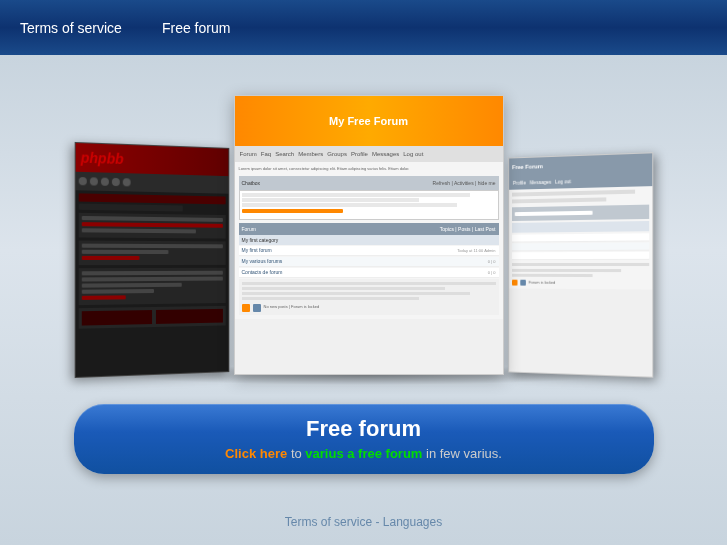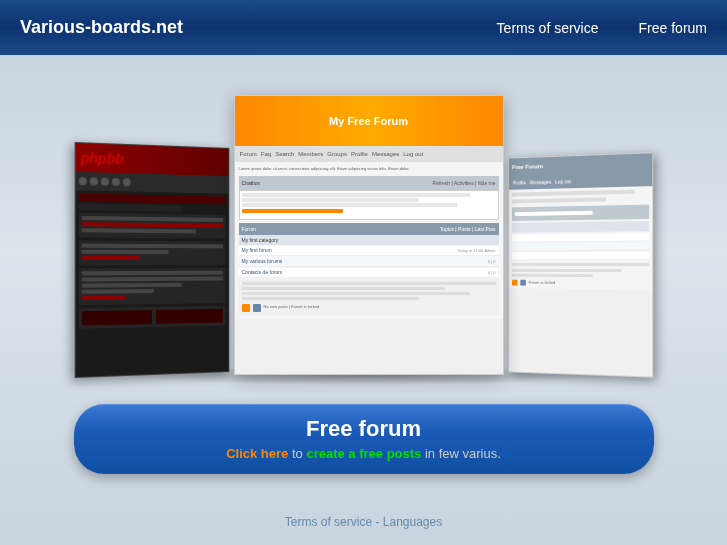--- a/index.html
+++ b/index.html
@@ -348,21 +348,20 @@
       width: 500px;
       height: 20px;
       background: radial-gradient(ellipse, rgba(0,0,0,0.3) 0%, transparent 70%);
       border-radius: 50%;
     }
   </style>
 </head>
 <body>
 
 <div class="header">
-  <span class="header-title">Various-boards.net</span>
   <nav class="header-nav">
     <a href="#">Terms of service</a>
     <a href="#">Free forum</a>
   </nav>
 </div>
 
 <div class="main">
 
   <div class="screenshots-wrapper">
 
@@ -498,21 +497,21 @@
 
     <div class="shadow-base"></div>
   </div>
 
   <div class="cta-container">
     <button class="cta-button">
       <div class="cta-title">Free forum</div>
       <div class="cta-subtitle">
         <span class="click-here">Click here</span>
         <span> to </span>
-        <span class="create-free">create a free posts</span>
+        <span class="create-free">varius a free forum</span>
         <span> in few varius.</span>
       </div>
     </button>
   </div>
 
   <div class="footer">
     <span class="footer-links">
       <a href="#">Terms of service</a>
       <span> - </span>
       <a href="#">Languages</a>

